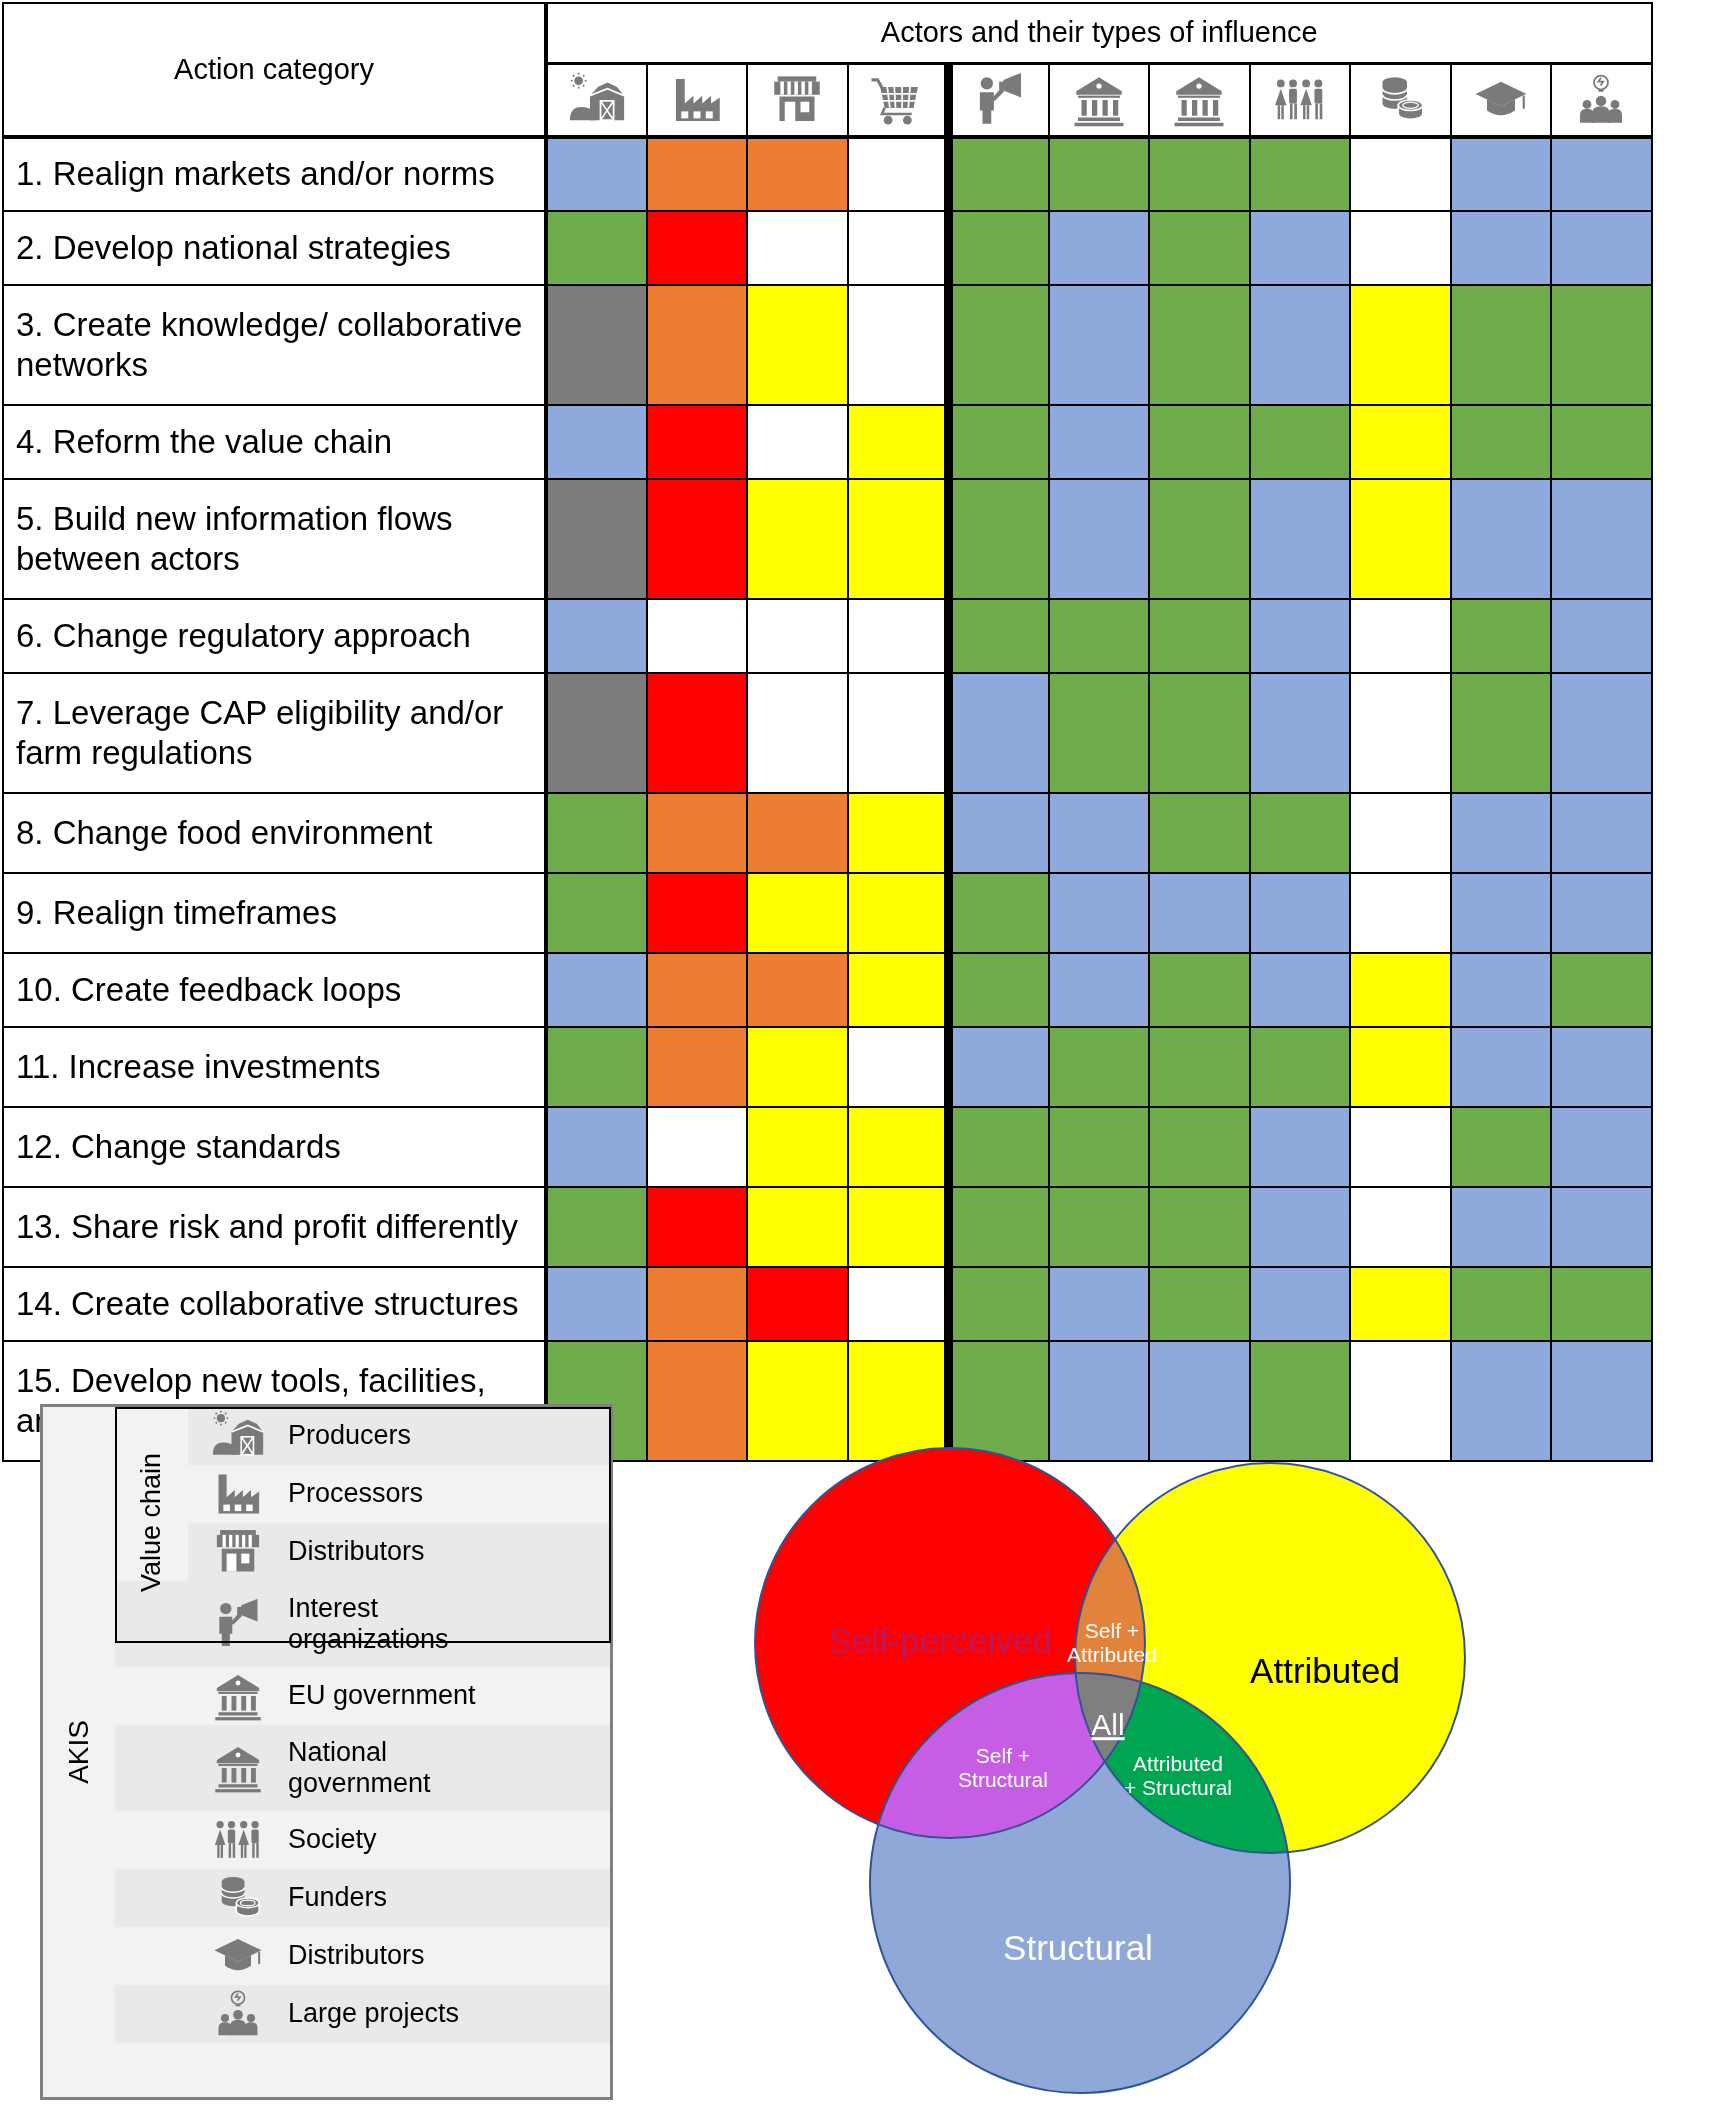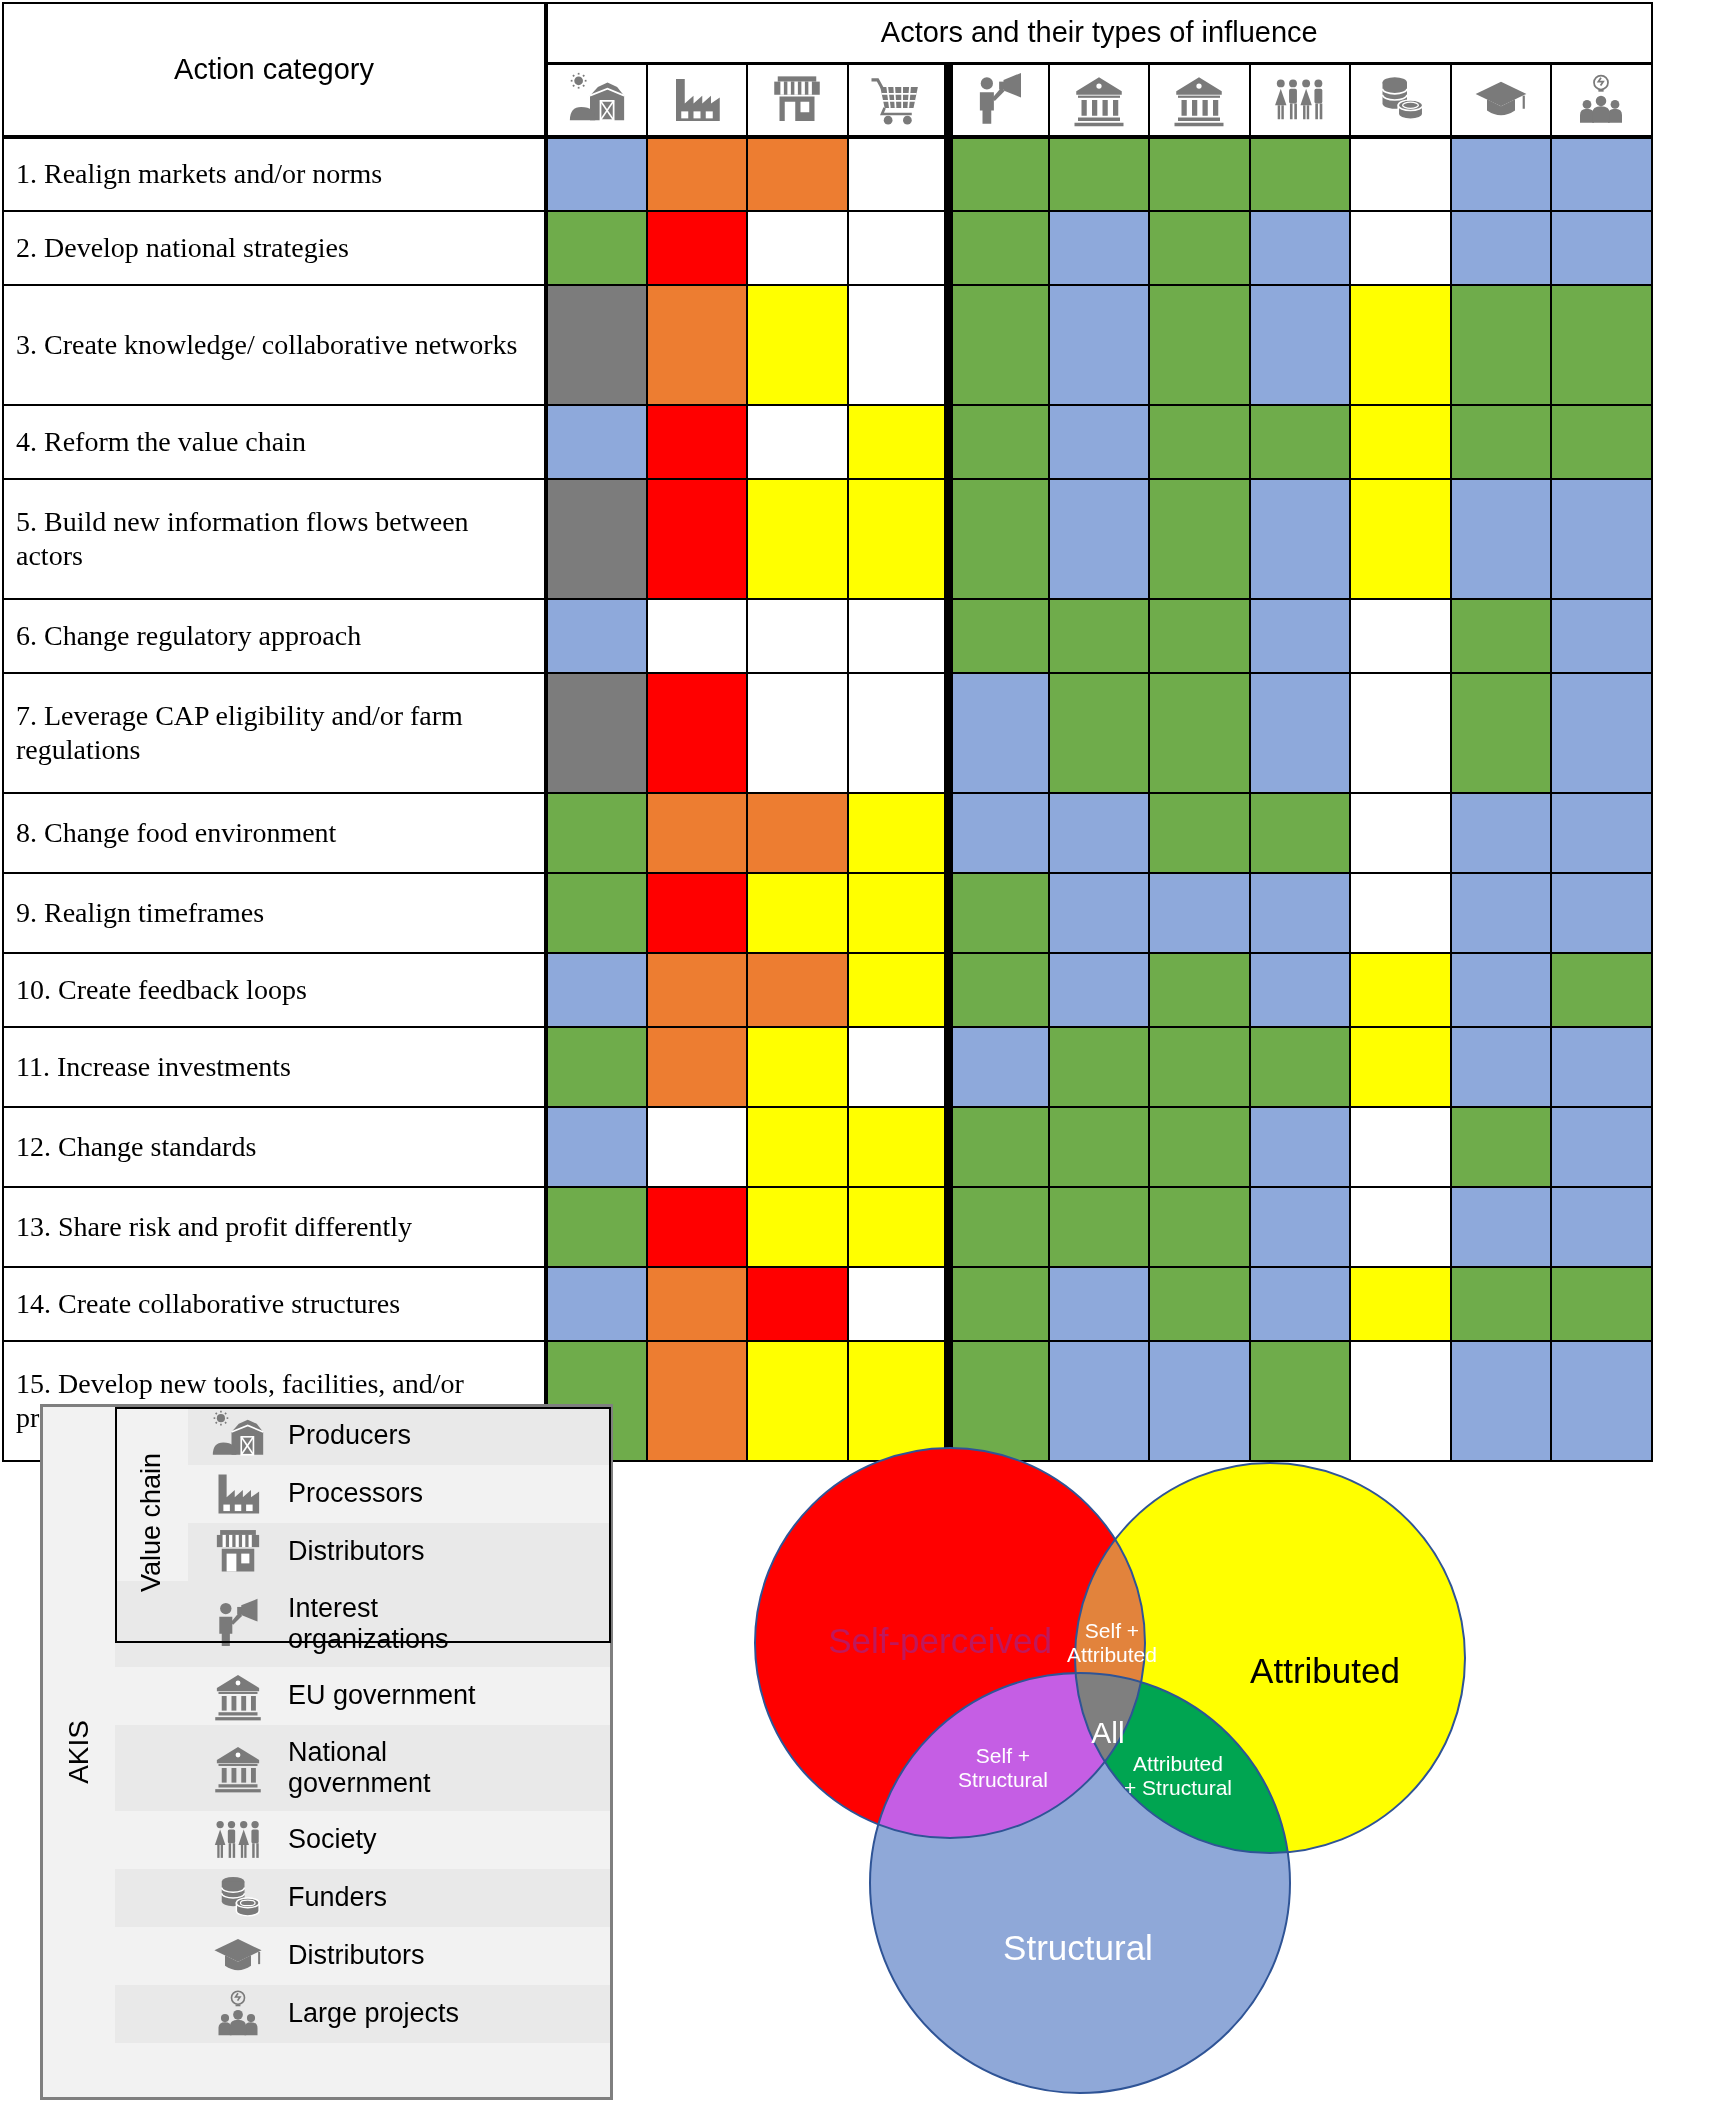--- a/index.html
+++ b/index.html
@@ -4,21 +4,21 @@
 <style>
   html,body{margin:0;padding:0;background:#fff;}
   body{width:1725px;height:2104px;position:relative;font-family:"Liberation Sans",sans-serif;color:#000;overflow:hidden;}
 
   
   #matrix{position:absolute;left:2px;top:2px;border-collapse:collapse;table-layout:fixed;width:1650px;}
   #matrix td{border:2px solid #000;padding:0;box-sizing:border-box;}
   #matrix .corner{width:543px;text-align:center;vertical-align:middle;font-size:29px;border-right:4px solid #000;border-bottom:4px solid #000;}
   #matrix .top-header{text-align:center;vertical-align:middle;font-size:29px;height:60px;border-bottom:3px solid #000;}
   #matrix .icon-cell{height:74px;text-align:center;vertical-align:middle;background:#fff;border-bottom:4px solid #000;}
-  #matrix .row-label{font-size:28px;line-height:1.22;text-align:left;vertical-align:middle;padding:6px 10px 6px 12px;background:#fff;border-right:4px solid #000;font-family:Liberation Serif, serif;}
+  #matrix .row-label{font-size:33px;line-height:1.22;text-align:left;vertical-align:middle;padding:6px 10px 6px 12px;background:#fff;border-right:4px solid #000;}
   #matrix .cell{height:74px;}
   #matrix tr.tall .cell, #matrix tr.tall .row-label{height:120px;}
   #matrix tr.mid .cell, #matrix tr.mid .row-label{height:80px;}
   #matrix .divider{border-left:9px solid #000;}
   .icon{width:56px;height:56px;display:inline-block;vertical-align:middle;}
 
   
   #legend{position:absolute;left:40px;top:1404px;width:573px;height:696px;border:3px solid #7f7f7f;background:#f2f2f2;box-sizing:border-box;}
   #akis-col{position:absolute;left:0;top:0;width:72px;height:100%;display:flex;align-items:center;justify-content:center;}
   .vtext{writing-mode:vertical-rl;transform:rotate(180deg);font-size:28px;white-space:nowrap;}
@@ -589,14 +589,14 @@
   </svg>
   <div class="vlabel vl-big" style="left: 240px; top: 228px; color: #be185d;">Self-perceived</div>
   <div class="vlabel vl-big" style="left: 625px; top: 258px; color: rgb(0, 0, 0);">Attributed</div>
   <div class="vlabel vl-big" style="left: 378px; top: 535px; color: rgb(255, 255, 255);">Structural</div>
   <div class="vlabel vl-small" style="left: 412px; top: 230px; color: rgb(255, 255, 255);">Self +
 Attributed</div>
   <div class="vlabel vl-small" style="left: 303px; top: 355px; color: rgb(255, 255, 255);">Self +
 Structural</div>
   <div class="vlabel vl-small" style="left: 478px; top: 363px; color: rgb(255, 255, 255);">Attributed
 + Structural</div>
-  <div class="vlabel" style="left: 408px; top: 320px; font-size: 30px; color: rgb(255, 255, 255);">All</div>
+  <div class="vlabel" style="left: 408px; top: 312px; font-size: 30px; color: rgb(255, 255, 255); text-decoration: underline;">All</div>
 </div>
 
 </body></html>

